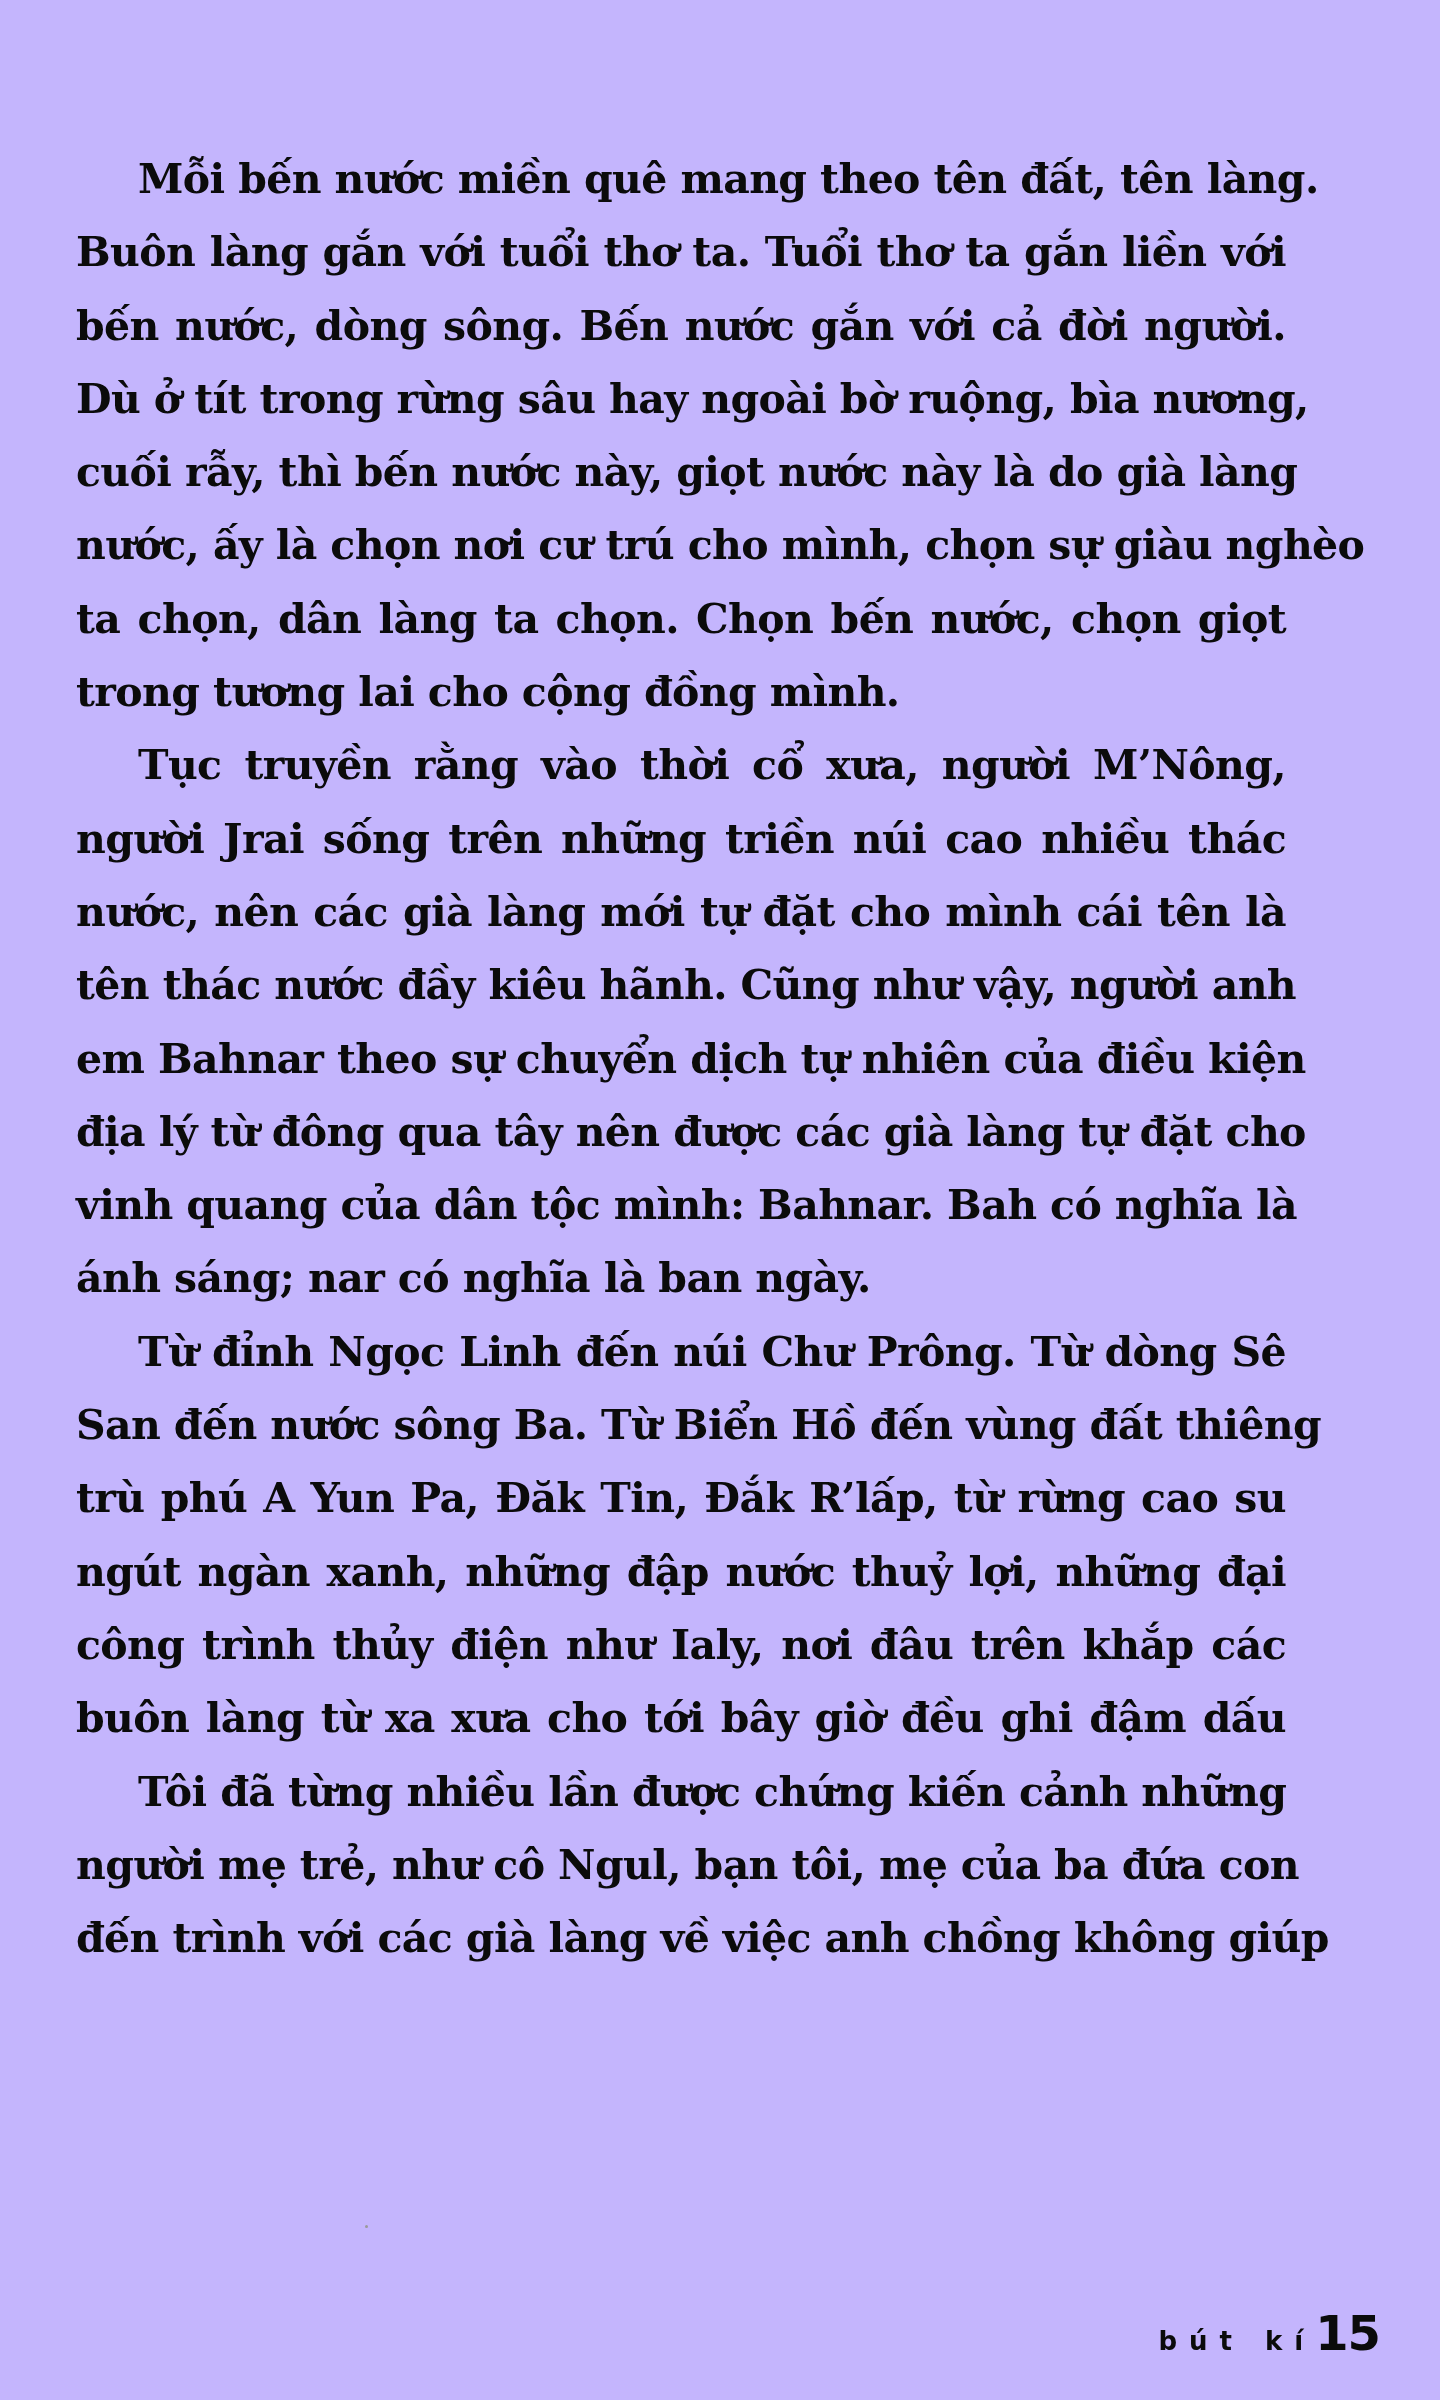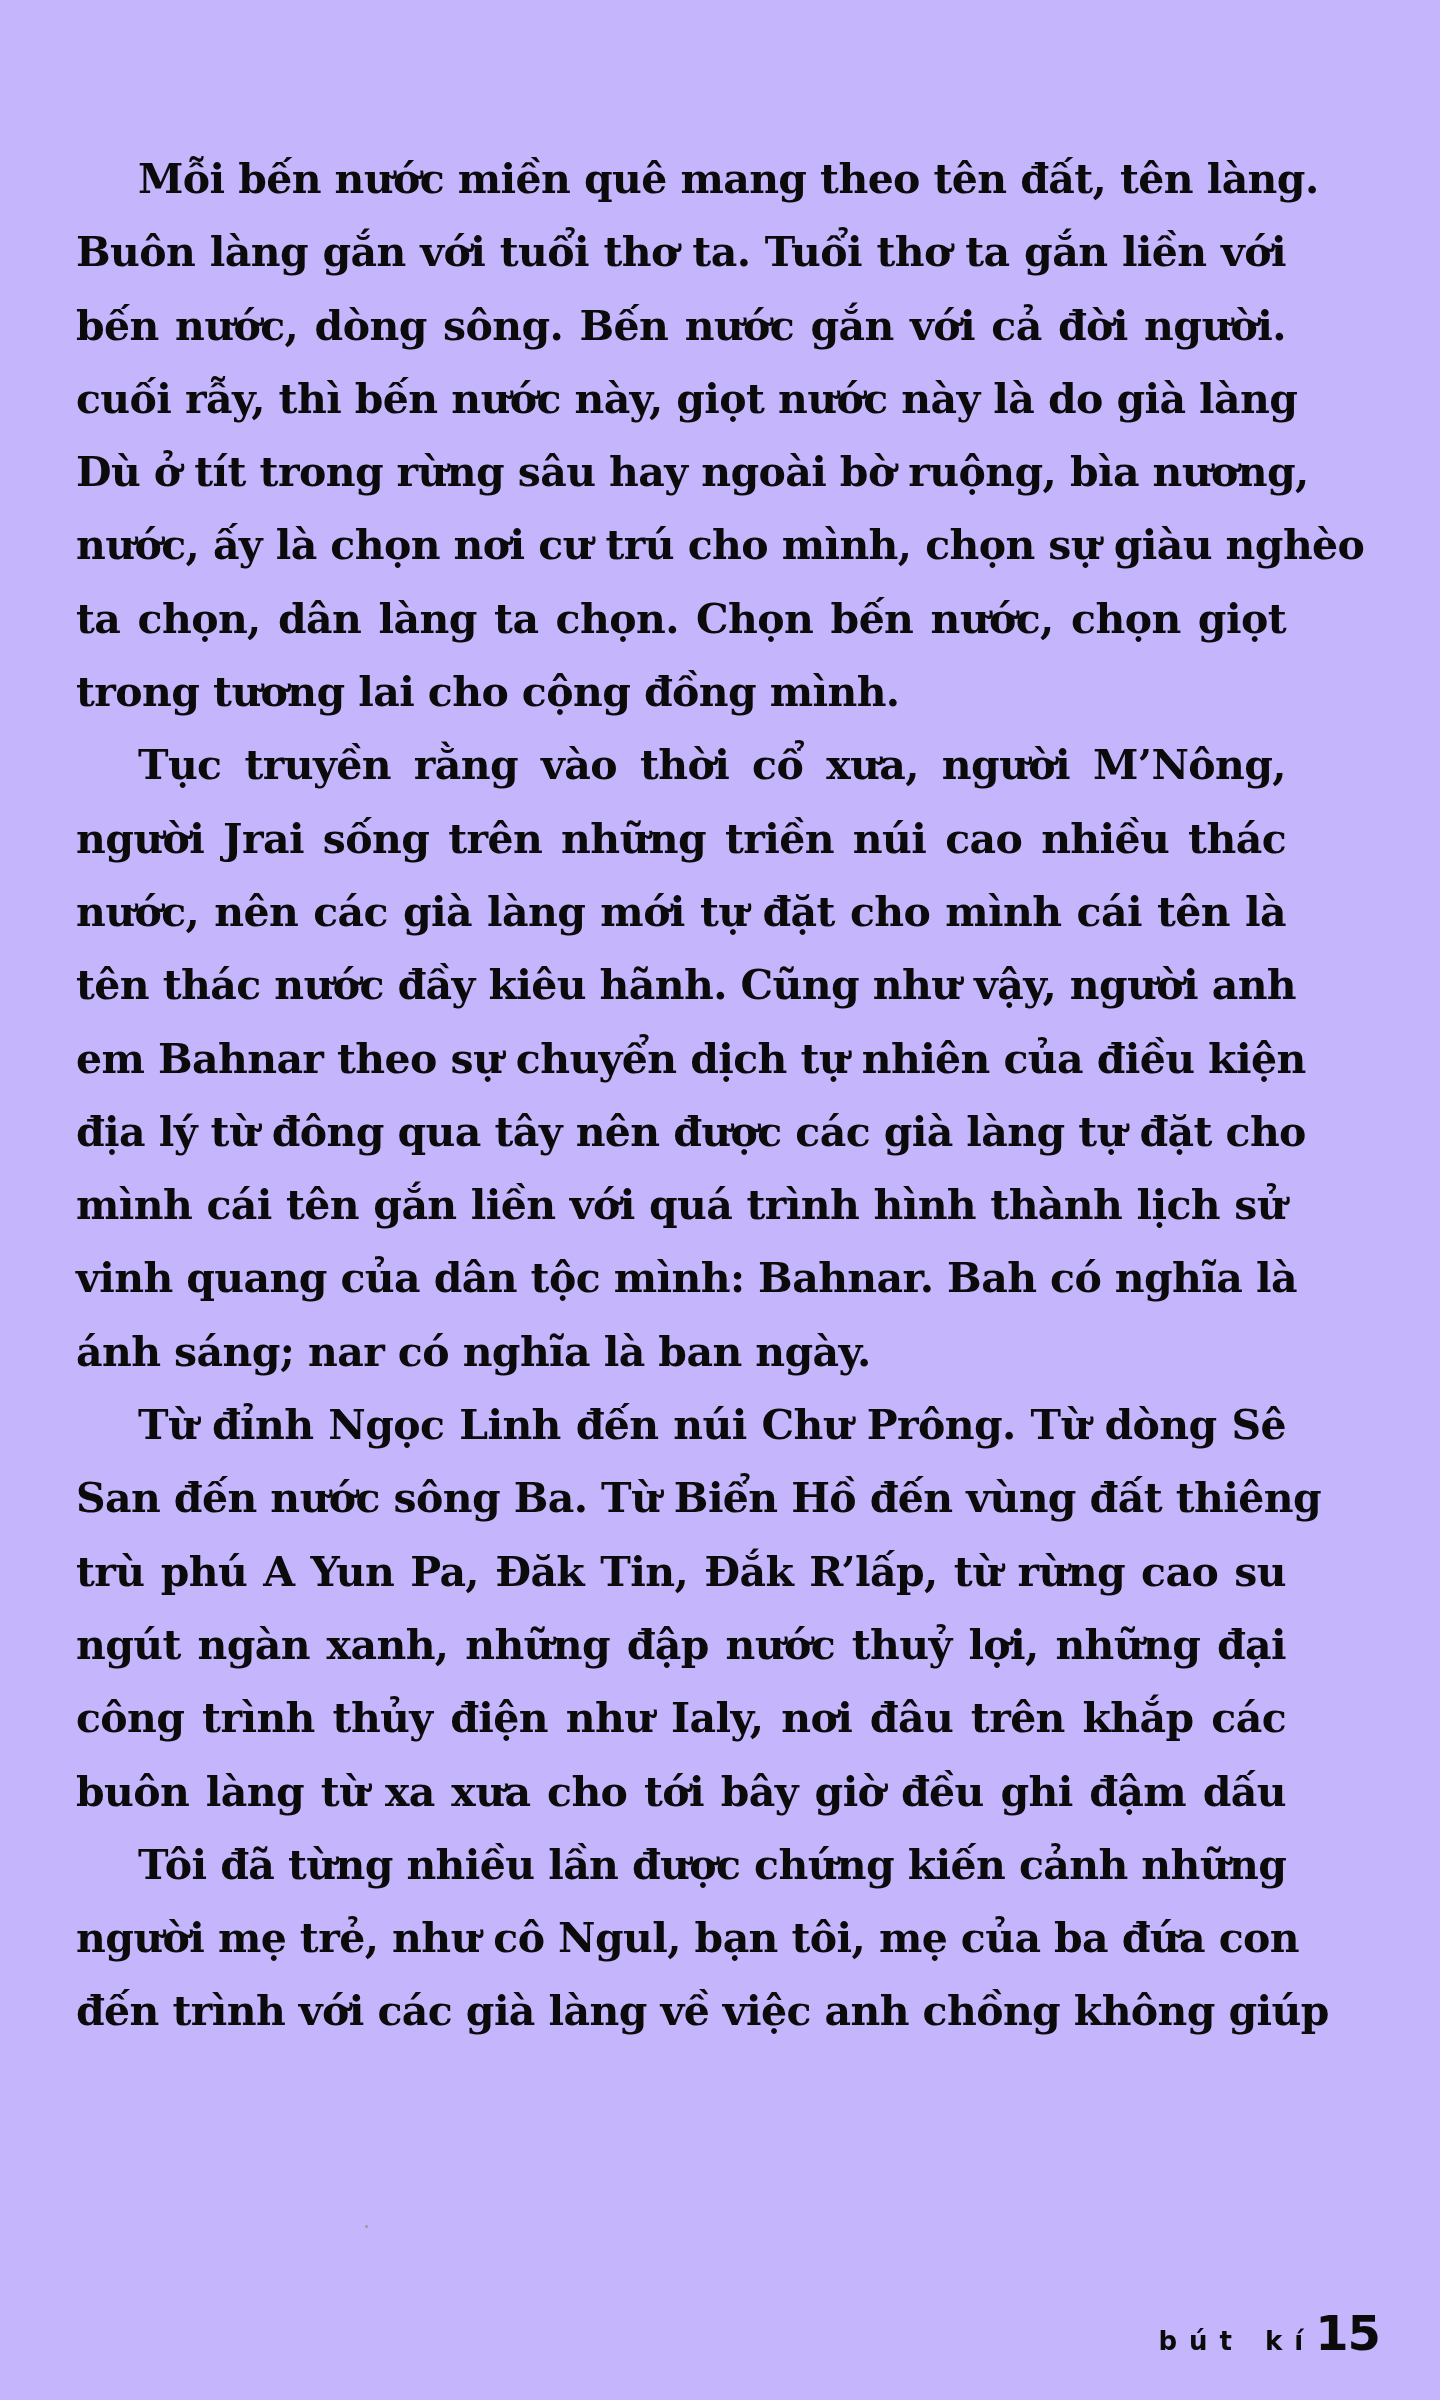--- a/index.html
+++ b/index.html
@@ -90,35 +90,34 @@
 </head>
 <body>
 
 <div class="page">
   <div class="text-block">
 
     <p class="para">
       <span class="line indent">Mỗi bến nước miền quê mang theo tên đất, tên làng.</span>
       <span class="line">Buôn làng gắn với tuổi thơ ta. Tuổi thơ ta gắn liền với</span>
       <span class="line">bến nước, dòng sông. Bến nước gắn với cả đời người.</span>
+      <span class="line">Dù ở tít trong rừng sâu hay ngoài bờ ruộng, bìa nương,</span>
       <span class="line">cuối rẫy, thì bến nước này, giọt nước này là do già làng</span>
-      <span class="line">Dù ở tít trong rừng sâu hay ngoài bờ ruộng, bìa nương,</span>
       <span class="line">nước, ấy là chọn nơi cư trú cho mình, chọn sự giàu nghèo</span>
       <span class="line">ta chọn, dân làng ta chọn. Chọn bến nước, chọn giọt</span>
       <span class="line last">trong tương lai cho cộng đồng mình.</span>
     </p>
 
     <p class="para">
       <span class="line indent">Tục truyền rằng vào thời cổ xưa, người M’Nông,</span>
       <span class="line">người Jrai sống trên những triền núi cao nhiều thác</span>
       <span class="line">nước, nên các già làng mới tự đặt cho mình cái tên là</span>
       <span class="line">tên thác nước đầy kiêu hãnh. Cũng như vậy, người anh</span>
       <span class="line">em Bahnar theo sự chuyển dịch tự nhiên của điều kiện</span>
       <span class="line">địa lý từ đông qua tây nên được các già làng tự đặt cho</span>
-      <span class="line">mình cái tên gắn liền với quá trình hình thành lịch sử</span>
       <span class="line">vinh quang của dân tộc mình: Bahnar. Bah có nghĩa là</span>
       <span class="line last">ánh sáng; nar có nghĩa là ban ngày.</span>
     </p>
 
     <p class="para">
       <span class="line indent">Từ đỉnh Ngọc Linh đến núi Chư Prông. Từ dòng Sê</span>
       <span class="line">San đến nước sông Ba. Từ Biển Hồ đến vùng đất thiêng</span>
       <span class="line">trù phú A Yun Pa, Đăk Tin, Đắk R’lấp, từ rừng cao su</span>
       <span class="line">ngút ngàn xanh, những đập nước thuỷ lợi, những đại</span>
       <span class="line">công trình thủy điện như Ialy, nơi đâu trên khắp các</span>

